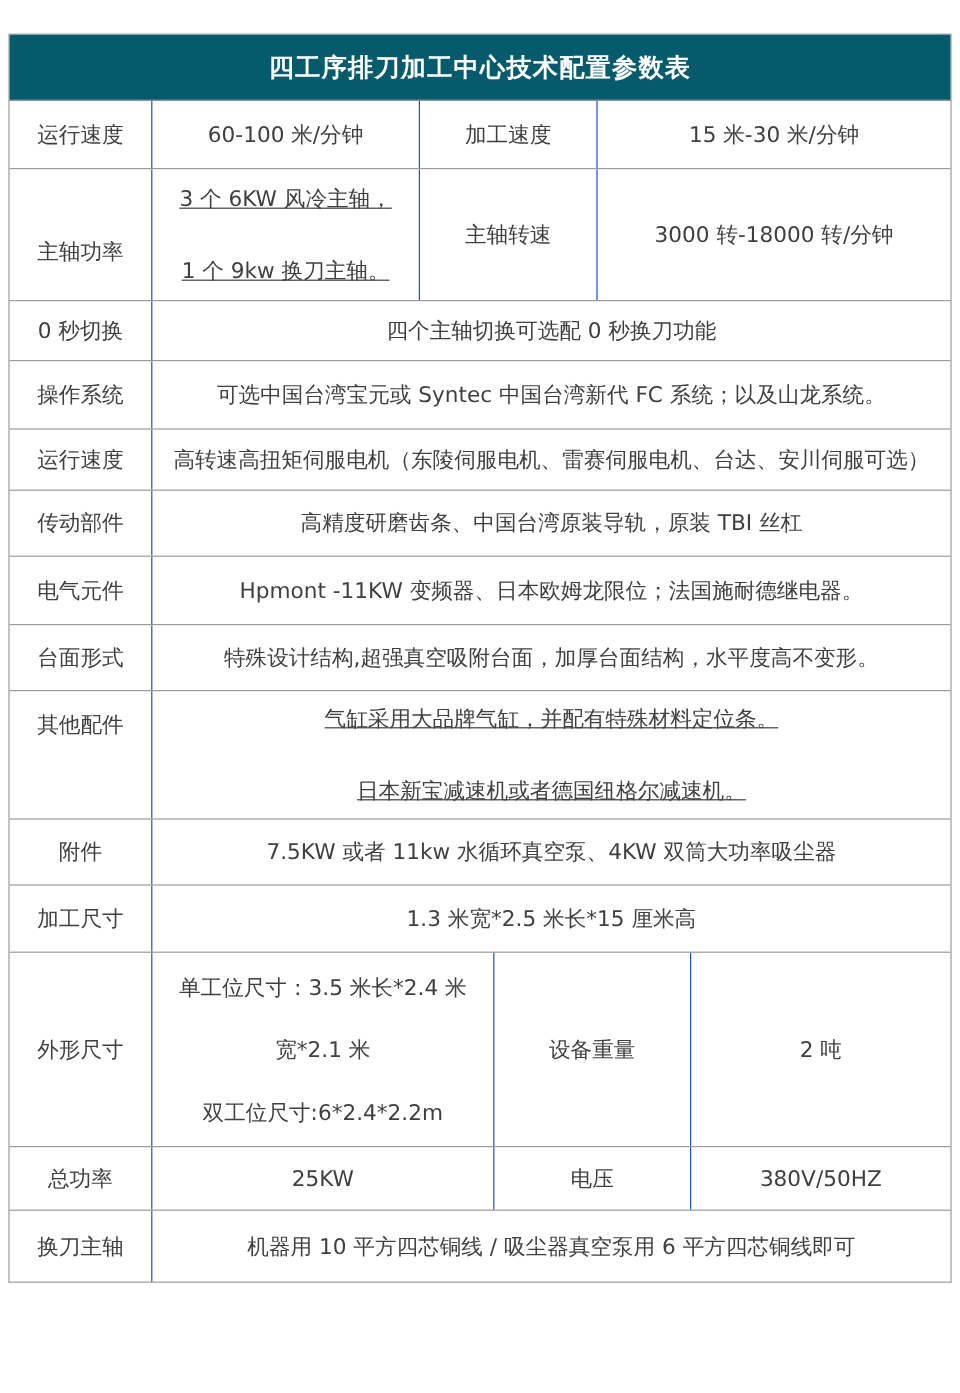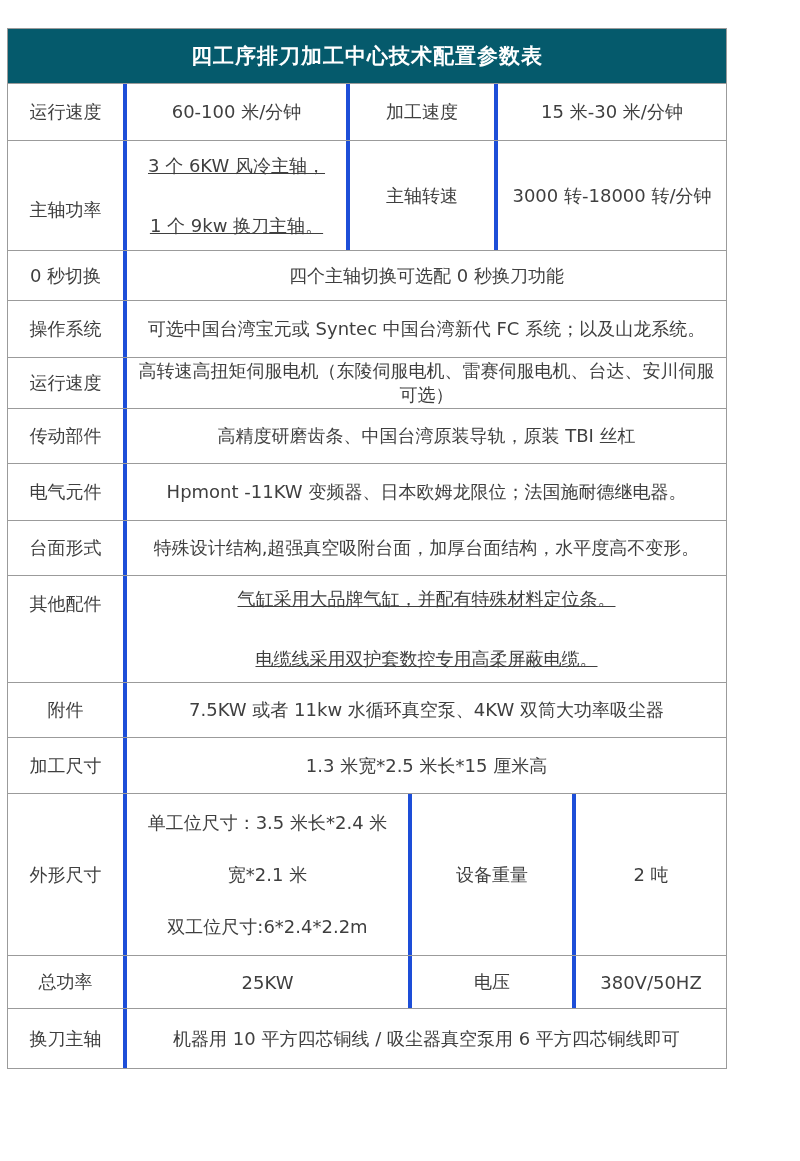--- a/index.html
+++ b/index.html
@@ -9,34 +9,34 @@
     height: 1161px;
     background: #ffffff;
     font-family: "DejaVu Sans", "Liberation Sans", sans-serif;
     color: #3f3f3f;
     font-size: 18px;
   }
   .spec-table {
     position: absolute;
     left: 7px;
     top: 28px;
-    width: 720px;
+    width: 786px;
     border: 1px solid #9b9b9b;
     box-sizing: border-box;
     background: #ffffff;
   }
   .row {
     display: flex;
     box-sizing: border-box;
     border-bottom: 1px solid #9b9b9b;
   }
   .row:last-child { border-bottom: none; }
   .cell {
     box-sizing: border-box;
-    border-right: 4px solid #1d4ed8;
+    border-right: 1px solid #1d4ed8;
     display: flex;
     flex-direction: column;
     align-items: center;
     justify-content: center;
     text-align: center;
     padding: 4px 8px;
     overflow: hidden;
   }
   .cell:last-child { border-right: none; }
   .title-row {
@@ -126,21 +126,21 @@
 
     <div class="row" style="height:55px">
       <div class="cell c-label">台面形式</div>
       <div class="cell c-full">特殊设计结构,超强真空吸附台面，加厚台面结构，水平度高不变形。</div>
     </div>
 
     <div class="row" style="height:107px">
       <div class="cell c-label v-top">其他配件</div>
       <div class="cell c-full stack2">
         <span class="line">气缸采用大品牌气缸，并配有特殊材料定位条。</span>
-        <span class="line">电缆线采用双护套数控专用高柔屏蔽电缆。</span>
+        <span class="line">日本新宝减速机或者德国纽格尔减速机。</span>
       </div>
     </div>
 
     <div class="row" style="height:55px">
       <div class="cell c-label">附件</div>
       <div class="cell c-full">7.5KW 或者 11kw 水循环真空泵、4KW 双筒大功率吸尘器</div>
     </div>
 
     <div class="row" style="height:56px">
       <div class="cell c-label">加工尺寸</div>

